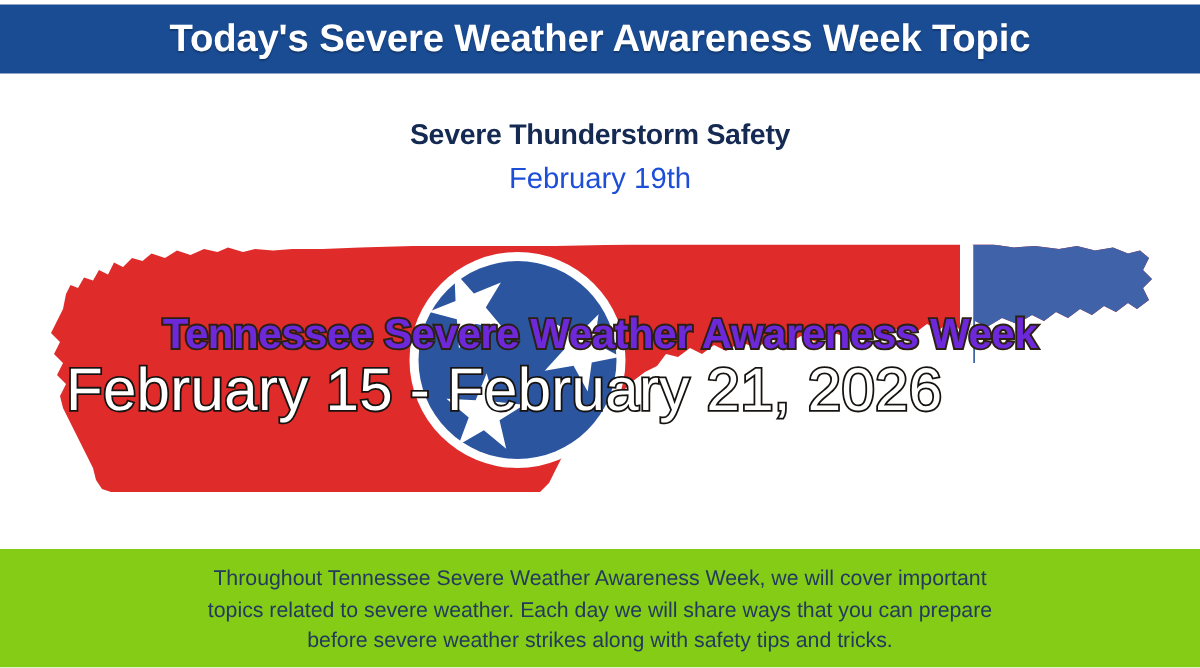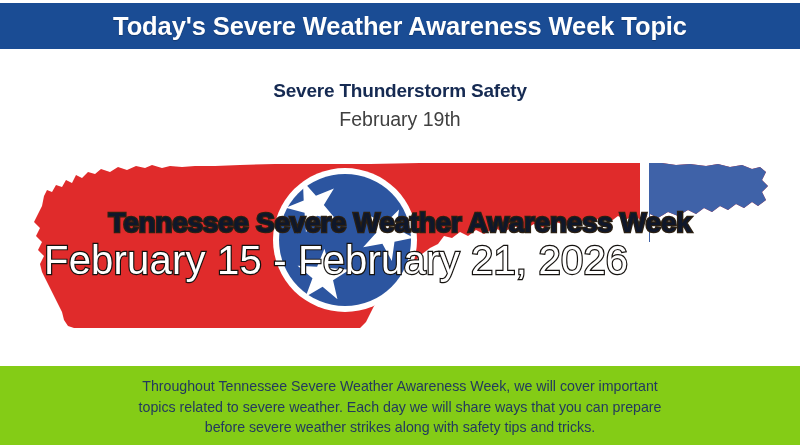--- a/index.html
+++ b/index.html
@@ -32,21 +32,21 @@
     text-align: center;
   }
   .topic-title {
     color: #152a52;
     font-size: 19px;
     font-weight: bold;
     line-height: 26px;
     letter-spacing: -0.2px;
   }
   .topic-date {
-    color: #404040;
+    color: #1d4ed8;
     font-size: 19.5px;
     font-weight: normal;
     line-height: 26px;
     margin-top: 2px;
   }
 
   
   .graphic { position: absolute; left: 0; top: 150px; width: 800px; height: 185px; }
   .graphic svg { display: block; width: 800px; height: 185px; }
 
@@ -54,21 +54,21 @@
     position: absolute; left: 0; top: 150px; width: 800px; height: 185px;
     pointer-events: none;
   }
   .tn-awareness-text {
     position: absolute; left: 0; top: 57px; width: 800px;
     text-align: center;
     font-size: 28px;
     font-weight: bold;
     font-family: "Liberation Sans", sans-serif;
     letter-spacing: -0.3px;
-    color: #0f172a;
+    color: #6d28d9;
     -webkit-text-stroke: 2.6px #2b2013;
     paint-order: stroke fill;
     white-space: nowrap;
   }
   .tn-date-text {
     position: absolute; left: 0; top: 88px; width: 800px;
     text-align: left;
     font-size: 40px;
     font-weight: normal;
     font-family: "Liberation Sans", sans-serif;

